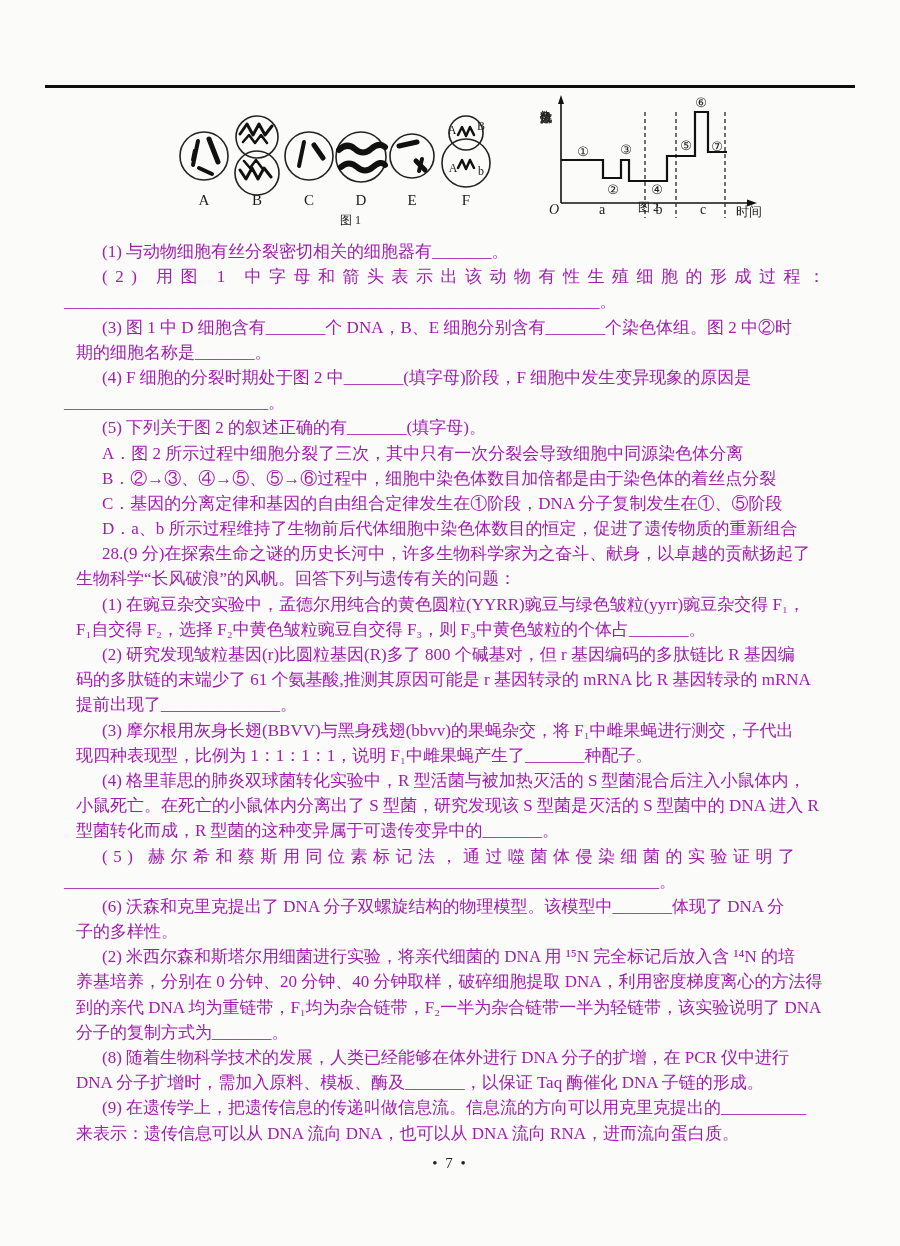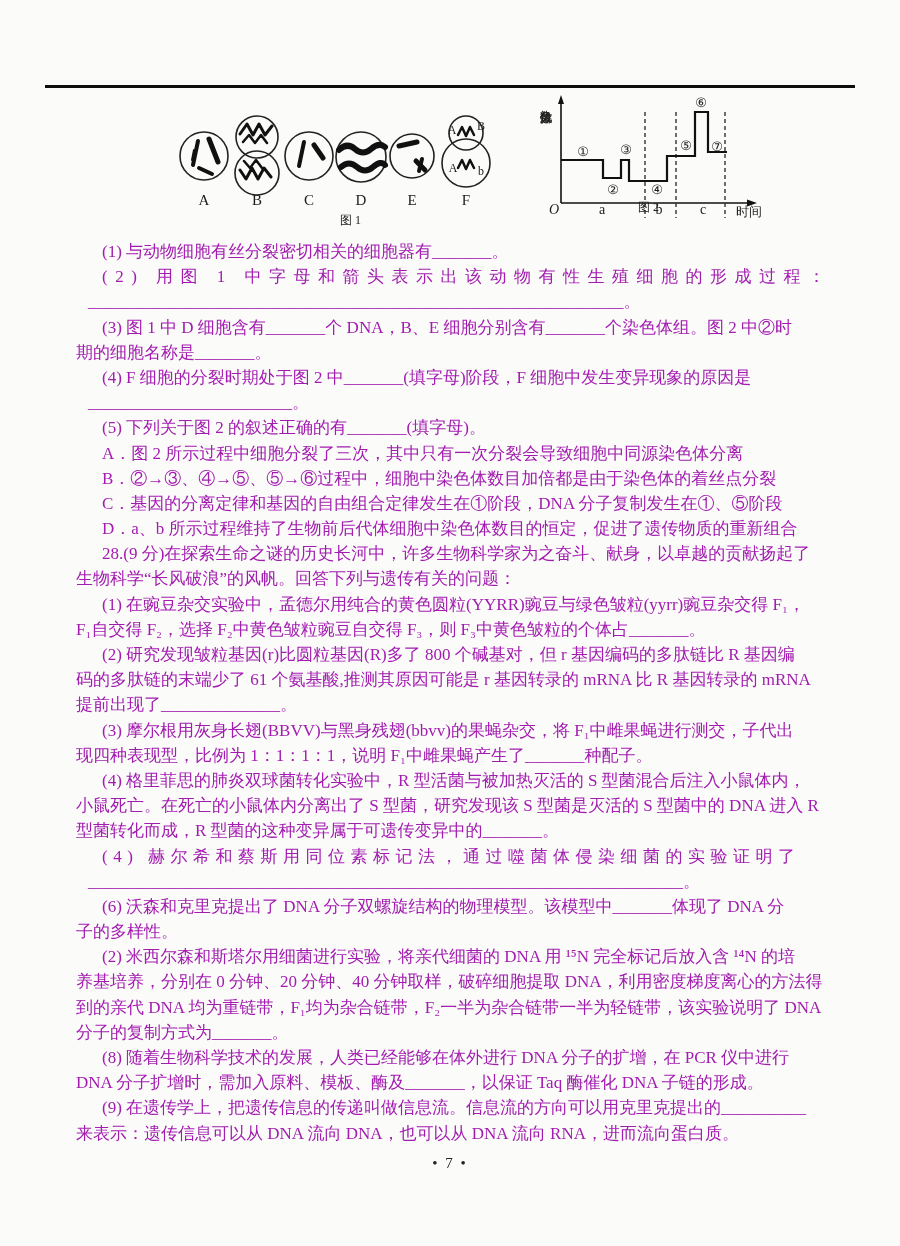--- a/index.html
+++ b/index.html
@@ -14,21 +14,21 @@
   .ylab{
     position:absolute;left:539px;top:99px;
     writing-mode:vertical-rl;text-orientation:upright;
     font-size:12.5px;line-height:13px;letter-spacing:1px;color:#222;
   }
   #textblock{position:absolute;left:64px;top:239px;width:800px;}
   .ln{
     height:25.2px;line-height:25.2px;font-size:17px;
     white-space:nowrap;color:#a21caf;
   }
-  .pl0{padding-left:0;margin-left:24px;}
+  .pl0{padding-left:0;}
   .pl1{padding-left:12px;}
   .pl2{padding-left:38px;}
   .sp8{letter-spacing:7.5px;}
   .sp6{letter-spacing:5.5px;}
   .pageno{
     position:absolute;left:0;top:1155px;width:900px;text-align:center;
     font-size:15px;letter-spacing:2px;color:#222;
   }
   svg text{fill:#1c1c1c;font-family:"Liberation Serif","DejaVu Serif",serif;}
 </style>
@@ -160,21 +160,21 @@
   <div class="ln pl2">(1) 在豌豆杂交实验中，孟德尔用纯合的黄色圆粒(YYRR)豌豆与绿色皱粒(yyrr)豌豆杂交得 F₁，</div>
   <div class="ln pl1">F₁自交得 F₂，选择 F₂中黄色皱粒豌豆自交得 F₃，则 F₃中黄色皱粒的个体占_______。</div>
   <div class="ln pl2">(2) 研究发现皱粒基因(r)比圆粒基因(R)多了 800 个碱基对，但 r 基因编码的多肽链比 R 基因编</div>
   <div class="ln pl1">码的多肽链的末端少了 61 个氨基酸,推测其原因可能是 r 基因转录的 mRNA 比 R 基因转录的 mRNA</div>
   <div class="ln pl1">提前出现了______________。</div>
   <div class="ln pl2">(3) 摩尔根用灰身长翅(BBVV)与黑身残翅(bbvv)的果蝇杂交，将 F₁中雌果蝇进行测交，子代出</div>
   <div class="ln pl1">现四种表现型，比例为 1：1：1：1，说明 F₁中雌果蝇产生了_______种配子。</div>
   <div class="ln pl2">(4) 格里菲思的肺炎双球菌转化实验中，R 型活菌与被加热灭活的 S 型菌混合后注入小鼠体内，</div>
   <div class="ln pl1">小鼠死亡。在死亡的小鼠体内分离出了 S 型菌，研究发现该 S 型菌是灭活的 S 型菌中的 DNA 进入 R</div>
   <div class="ln pl1">型菌转化而成，R 型菌的这种变异属于可遗传变异中的_______。</div>
-  <div class="ln pl2 sp6">(4) 赫尔希和蔡斯用同位素标记法，通过噬菌体侵染细菌的实验证明了</div>
+  <div class="ln pl2 sp6">(5) 赫尔希和蔡斯用同位素标记法，通过噬菌体侵染细菌的实验证明了</div>
   <div class="ln pl0">______________________________________________________________________。</div>
   <div class="ln pl2">(6) 沃森和克里克提出了 DNA 分子双螺旋结构的物理模型。该模型中_______体现了 DNA 分</div>
   <div class="ln pl1">子的多样性。</div>
   <div class="ln pl2">(2) 米西尔森和斯塔尔用细菌进行实验，将亲代细菌的 DNA 用 ¹⁵N 完全标记后放入含 ¹⁴N 的培</div>
   <div class="ln pl1">养基培养，分别在 0 分钟、20 分钟、40 分钟取样，破碎细胞提取 DNA，利用密度梯度离心的方法得</div>
   <div class="ln pl1">到的亲代 DNA 均为重链带，F₁均为杂合链带，F₂一半为杂合链带一半为轻链带，该实验说明了 DNA</div>
   <div class="ln pl1">分子的复制方式为_______。</div>
   <div class="ln pl2">(8) 随着生物科学技术的发展，人类已经能够在体外进行 DNA 分子的扩增，在 PCR 仪中进行</div>
   <div class="ln pl1">DNA 分子扩增时，需加入原料、模板、酶及_______，以保证 Taq 酶催化 DNA 子链的形成。</div>
   <div class="ln pl2">(9) 在遗传学上，把遗传信息的传递叫做信息流。信息流的方向可以用克里克提出的__________</div>

